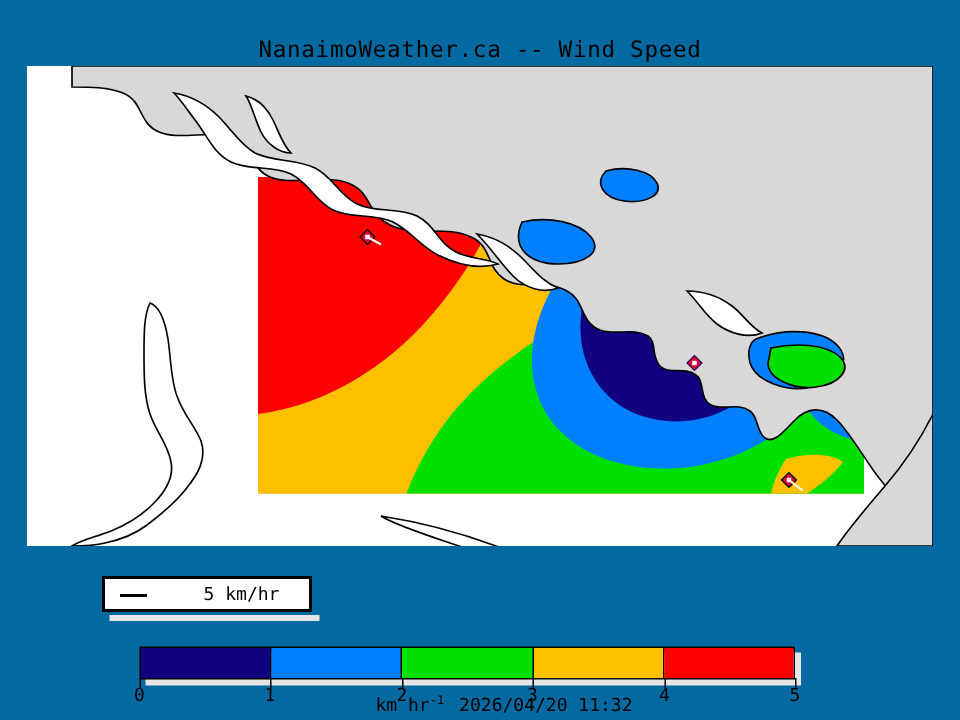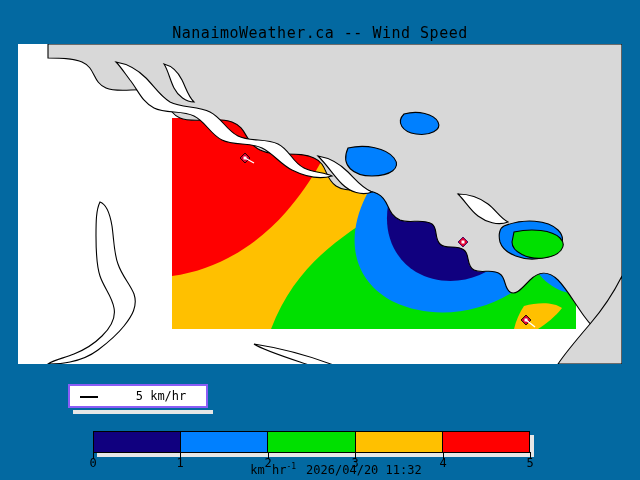--- a/index.html
+++ b/index.html
@@ -40,21 +40,21 @@
   }
   #map svg { display: block; }
 
   
   #scale-legend {
     position: absolute;
     left: 68px;
     top: 384px;
     width: 140px;
     height: 24px;
-    border: 2px solid #8b5cf6;
+    border: 2px solid #000000;
     background: #ffffff;
     box-sizing: border-box;
   }
   #scale-legend .shadow {
     position: absolute;
     left: 3px;
     top: 24px;
     width: 140px;
     height: 4px;
     background: #e6e6e6;

